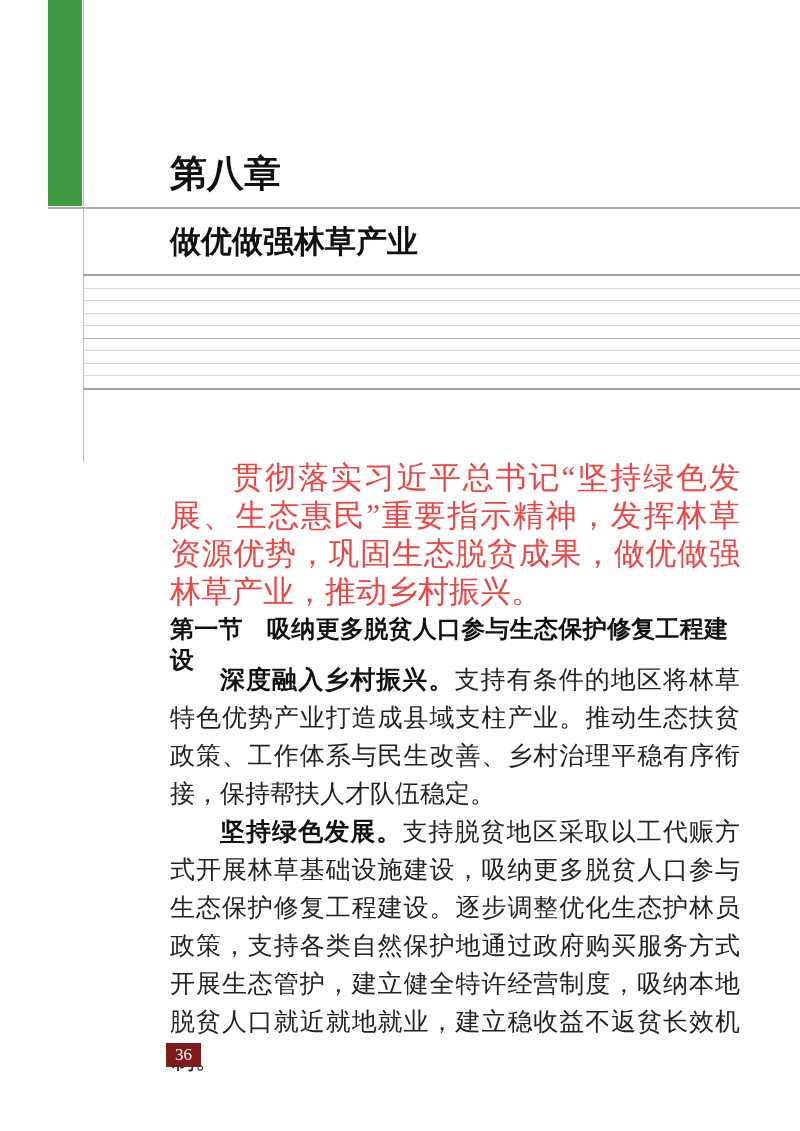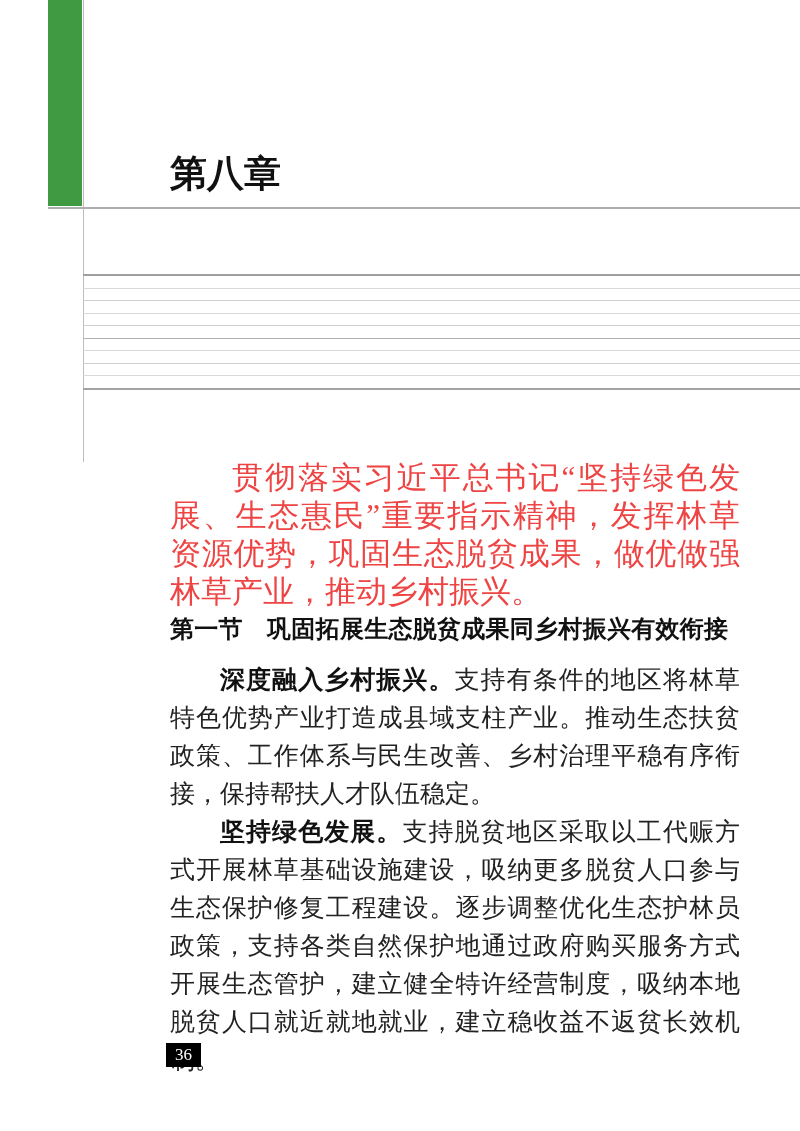--- a/index.html
+++ b/index.html
@@ -50,52 +50,53 @@
   .body-block{
     position:absolute;left:122px;top:661px;width:570px;
   }
   .body-block p{
     margin:0;font-size:25px;line-height:38px;
     text-align:justify;text-indent:2em;color:#222;
   }
   .body-block p b{font-weight:bold;color:#111;}
   .page-badge{
     position:absolute;left:118px;top:1043px;width:35px;height:24px;
-    background:#000000;color:#ffffff;
+    background:#7f1d1d;color:#ffffff;
     font-family:"Liberation Serif", serif;font-size:17px;line-height:24px;
     text-align:center;
   }
 </style>
 </head>
 <body>
 
 <div class="page">
 
   <div class="green-bar"></div>
   <div class="v-rule"></div>
   <div class="h-rule rule-top"></div>
 
   <div class="chapter-label">第八章</div>
 
+  <div class="chapter-title">做优做强林草产业</div>
 
   <div class="h-rule rule-title"></div>
 
   <div class="thin-line" style="top:288px;background:#d9d9d9;"></div>
   <div class="thin-line" style="top:300px;background:#cfcfcf;"></div>
   <div class="thin-line" style="top:313px;background:#d9d9d9;"></div>
   <div class="thin-line" style="top:325px;background:#cfcfcf;"></div>
   <div class="thin-line" style="top:338px;background:#b3b3b3;"></div>
   <div class="thin-line" style="top:350px;background:#d9d9d9;"></div>
   <div class="thin-line" style="top:363px;background:#cfcfcf;"></div>
   <div class="thin-line" style="top:375px;background:#d9d9d9;"></div>
   <div class="thin-line" style="top:388px;height:2px;background:#a3a3a3;"></div>
 
   <p class="intro-para">贯彻落实习近平总书记“坚持绿色发展、生态惠民”重要指示精神，发挥林草资源优势，巩固生态脱贫成果，做优做强林草产业，推动乡村振兴。</p>
 
-  <div class="section-heading">第一节　巩固拓展生态脱贫成果同乡村振兴有效衔接</div>
+  <div class="section-heading">第一节　吸纳更多脱贫人口参与生态保护修复工程建设</div>
 
   <div class="body-block">
     <p><b>深度融入乡村振兴。</b><span>支持有条件的地区将林草特色优势产业打造成县域支柱产业。推动生态扶贫政策、工作体系与民生改善、乡村治理平稳有序衔接，保持帮扶人才队伍稳定。</span></p>
     <p><b>坚持绿色发展。</b><span>支持脱贫地区采取以工代赈方式开展林草基础设施建设，吸纳更多脱贫人口参与生态保护修复工程建设。逐步调整优化生态护林员政策，支持各类自然保护地通过政府购买服务方式开展生态管护，建立健全特许经营制度，吸纳本地脱贫人口就近就地就业，建立稳收益不返贫长效机制。</span></p>
   </div>
 
   <div class="page-badge">36</div>
 
 </div>
 

